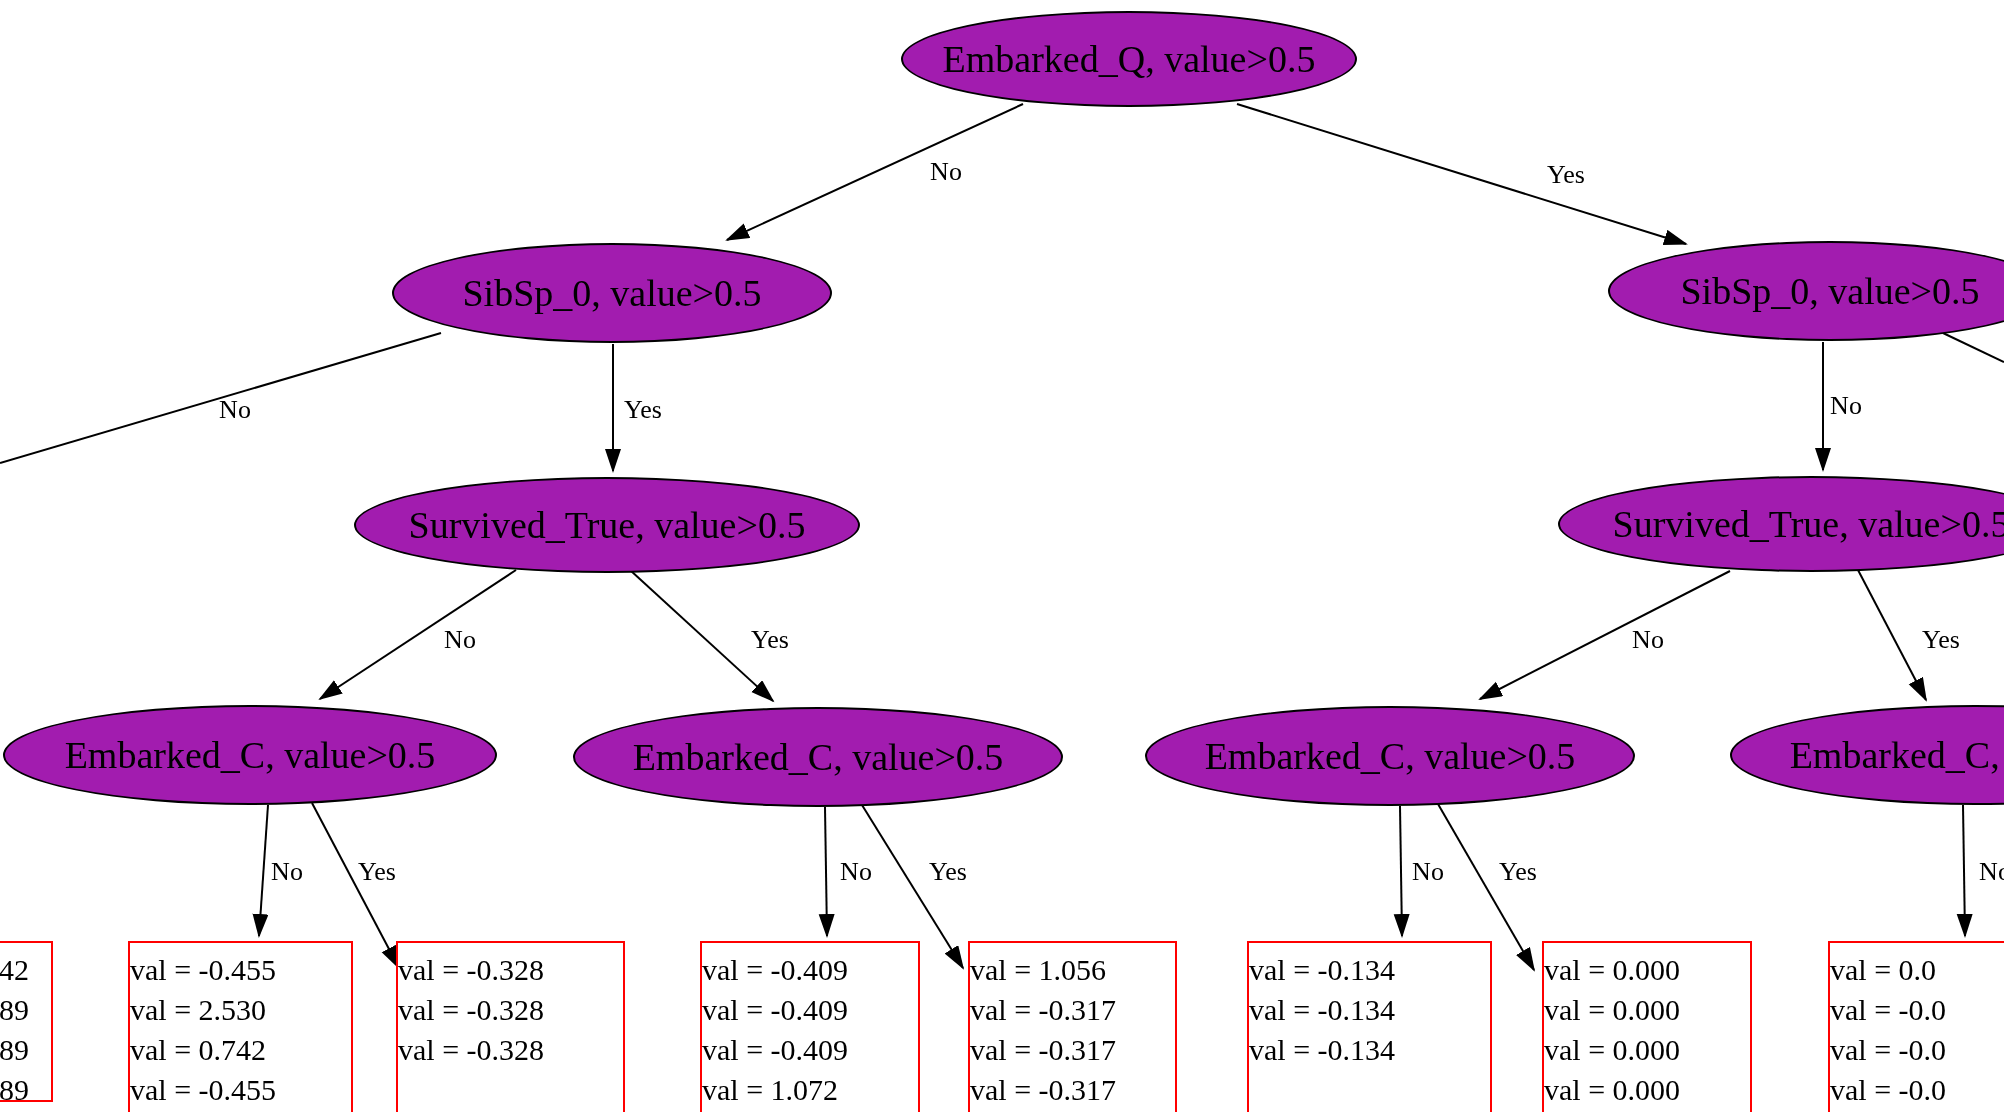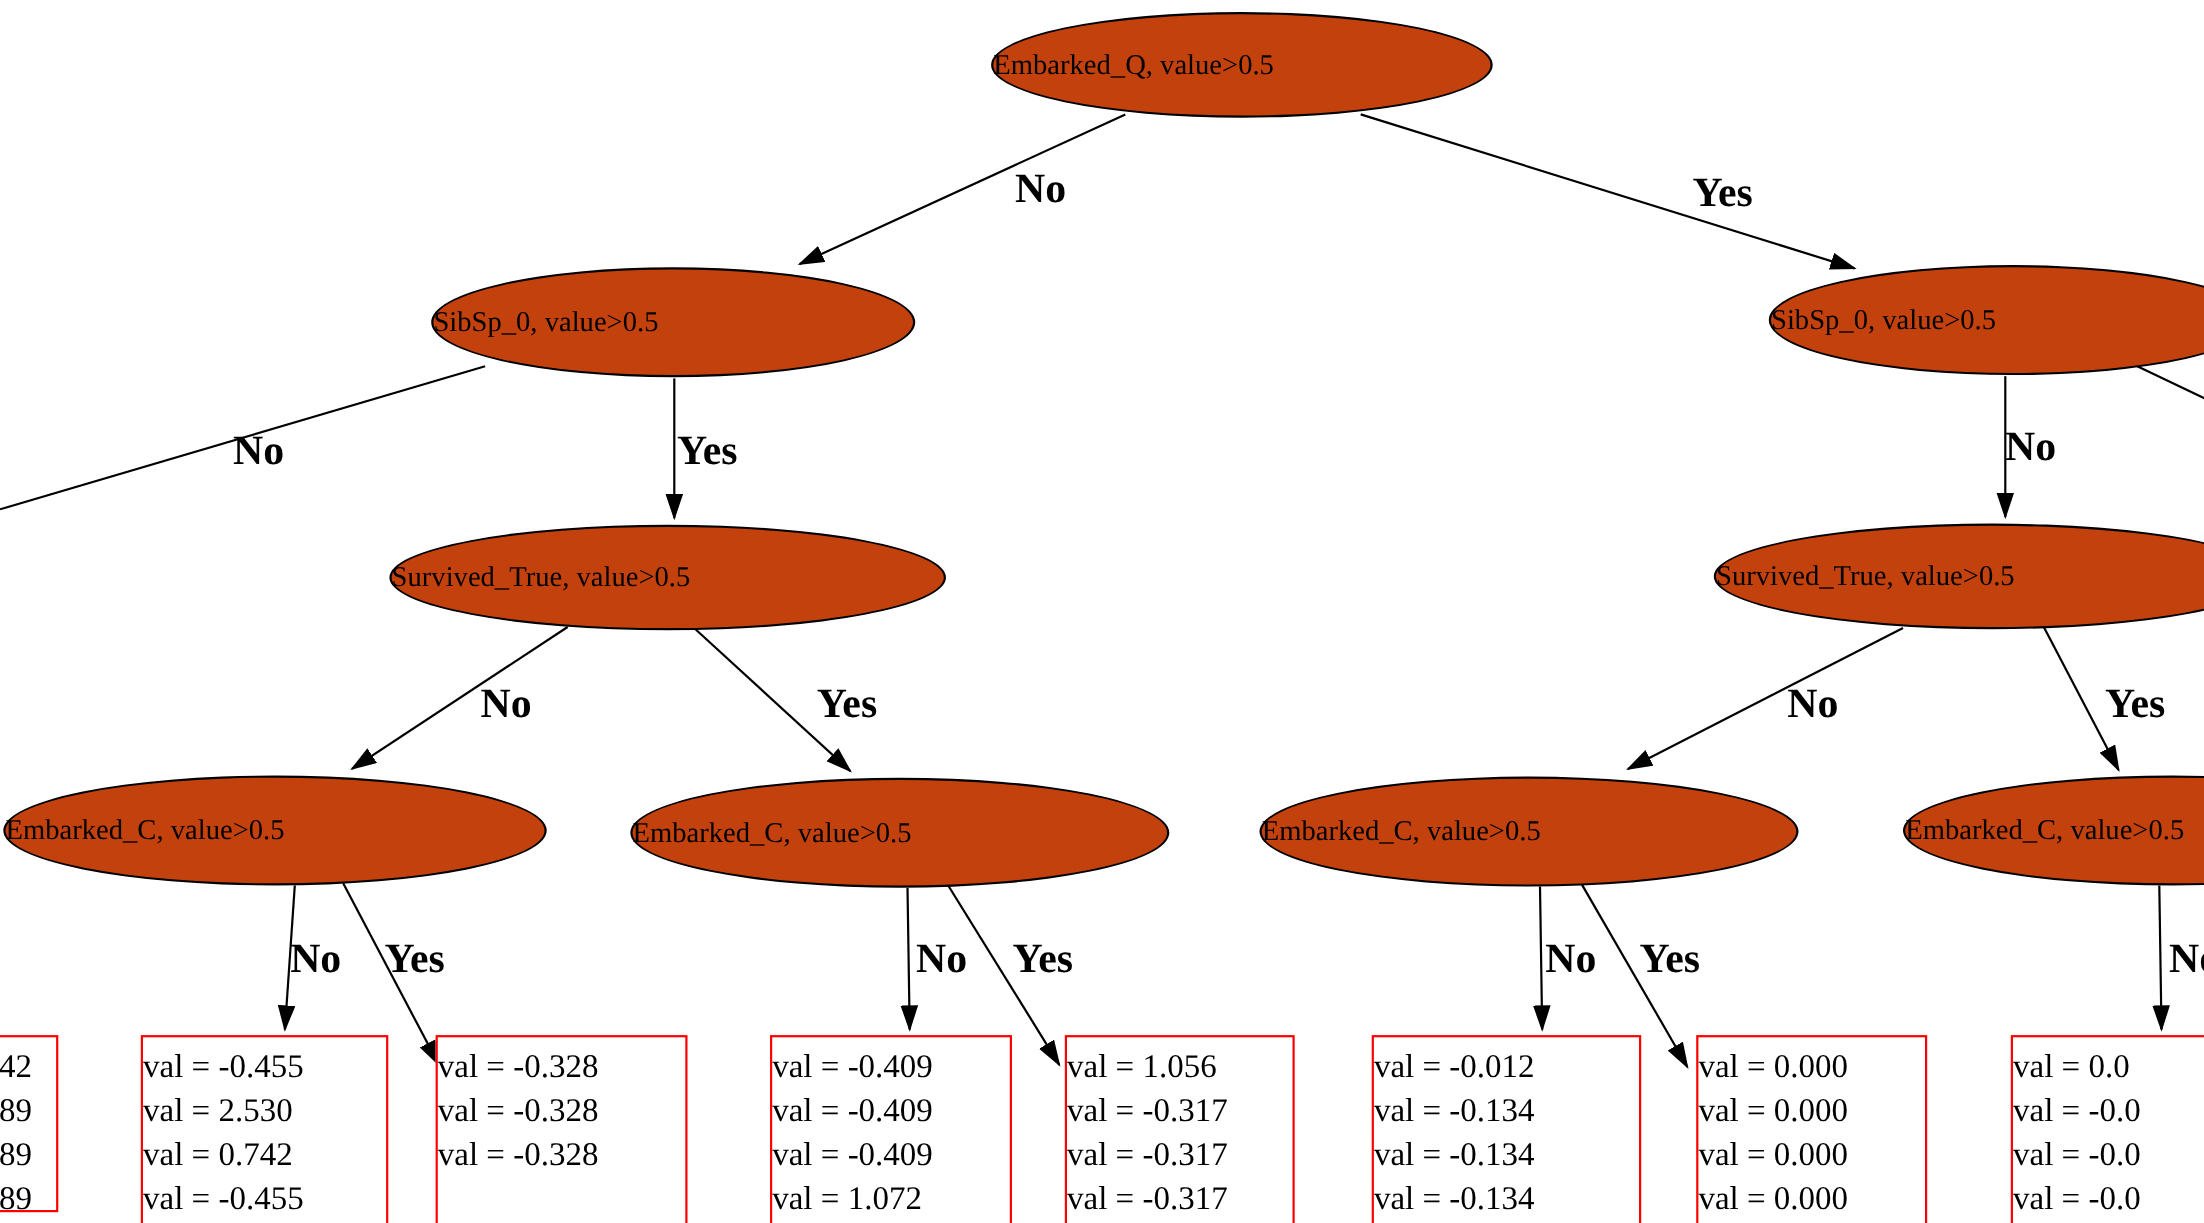--- a/index.html
+++ b/index.html
@@ -2,27 +2,27 @@
 <html><head>
 <meta charset="utf-8">
 <style>
   html,body{margin:0;padding:0;background:#ffffff;}
   #canvas{
     position:relative;width:2004px;height:1112px;overflow:hidden;
     background:#ffffff;font-family:"Liberation Serif","DejaVu Serif",serif;color:#000;
   }
   #edges{position:absolute;left:0;top:0;width:2004px;height:1112px;}
   .node{
-    position:absolute;border:2px solid #000;border-radius:50%;background:#c2410c;
-    display:flex;align-items:center;justify-content:flex-start;
-    font-size:26px;white-space:nowrap;box-sizing:border-box;
+    position:absolute;border:2px solid #000;border-radius:50%;background:#a21caf;
+    display:flex;align-items:center;justify-content:center;
+    font-size:38px;white-space:nowrap;box-sizing:border-box;
   }
   .elabel{
     position:absolute;transform:translate(-50%,-50%);
-    font-size:38px;white-space:nowrap;font-weight:bold;
+    font-size:26px;white-space:nowrap;
   }
   .leaf{
     position:absolute;border:2px solid #ff0000;background:#fff;
     box-sizing:border-box;padding-top:7px;
   }
   .leaf .vline{
     height:40px;line-height:40px;font-size:30px;white-space:nowrap;
   }
   .leaf.clipped-left .vline{text-align:right;padding-right:22px;}
 </style>
@@ -126,21 +126,20 @@
     <div class="vline">val = -0.409</div>
     <div class="vline">val = 1.072</div>
   </div>
   <div class="leaf" style="left:968px;top:941px;width:209px;height:175px;">
     <div class="vline">val = 1.056</div>
     <div class="vline">val = -0.317</div>
     <div class="vline">val = -0.317</div>
     <div class="vline">val = -0.317</div>
   </div>
   <div class="leaf" style="left:1247px;top:941px;width:245px;height:175px;">
-    <div class="vline">val = -0.012</div>
     <div class="vline">val = -0.134</div>
     <div class="vline">val = -0.134</div>
     <div class="vline">val = -0.134</div>
   </div>
   <div class="leaf" style="left:1542px;top:941px;width:210px;height:175px;">
     <div class="vline">val = 0.000</div>
     <div class="vline">val = 0.000</div>
     <div class="vline">val = 0.000</div>
     <div class="vline">val = 0.000</div>
   </div>

